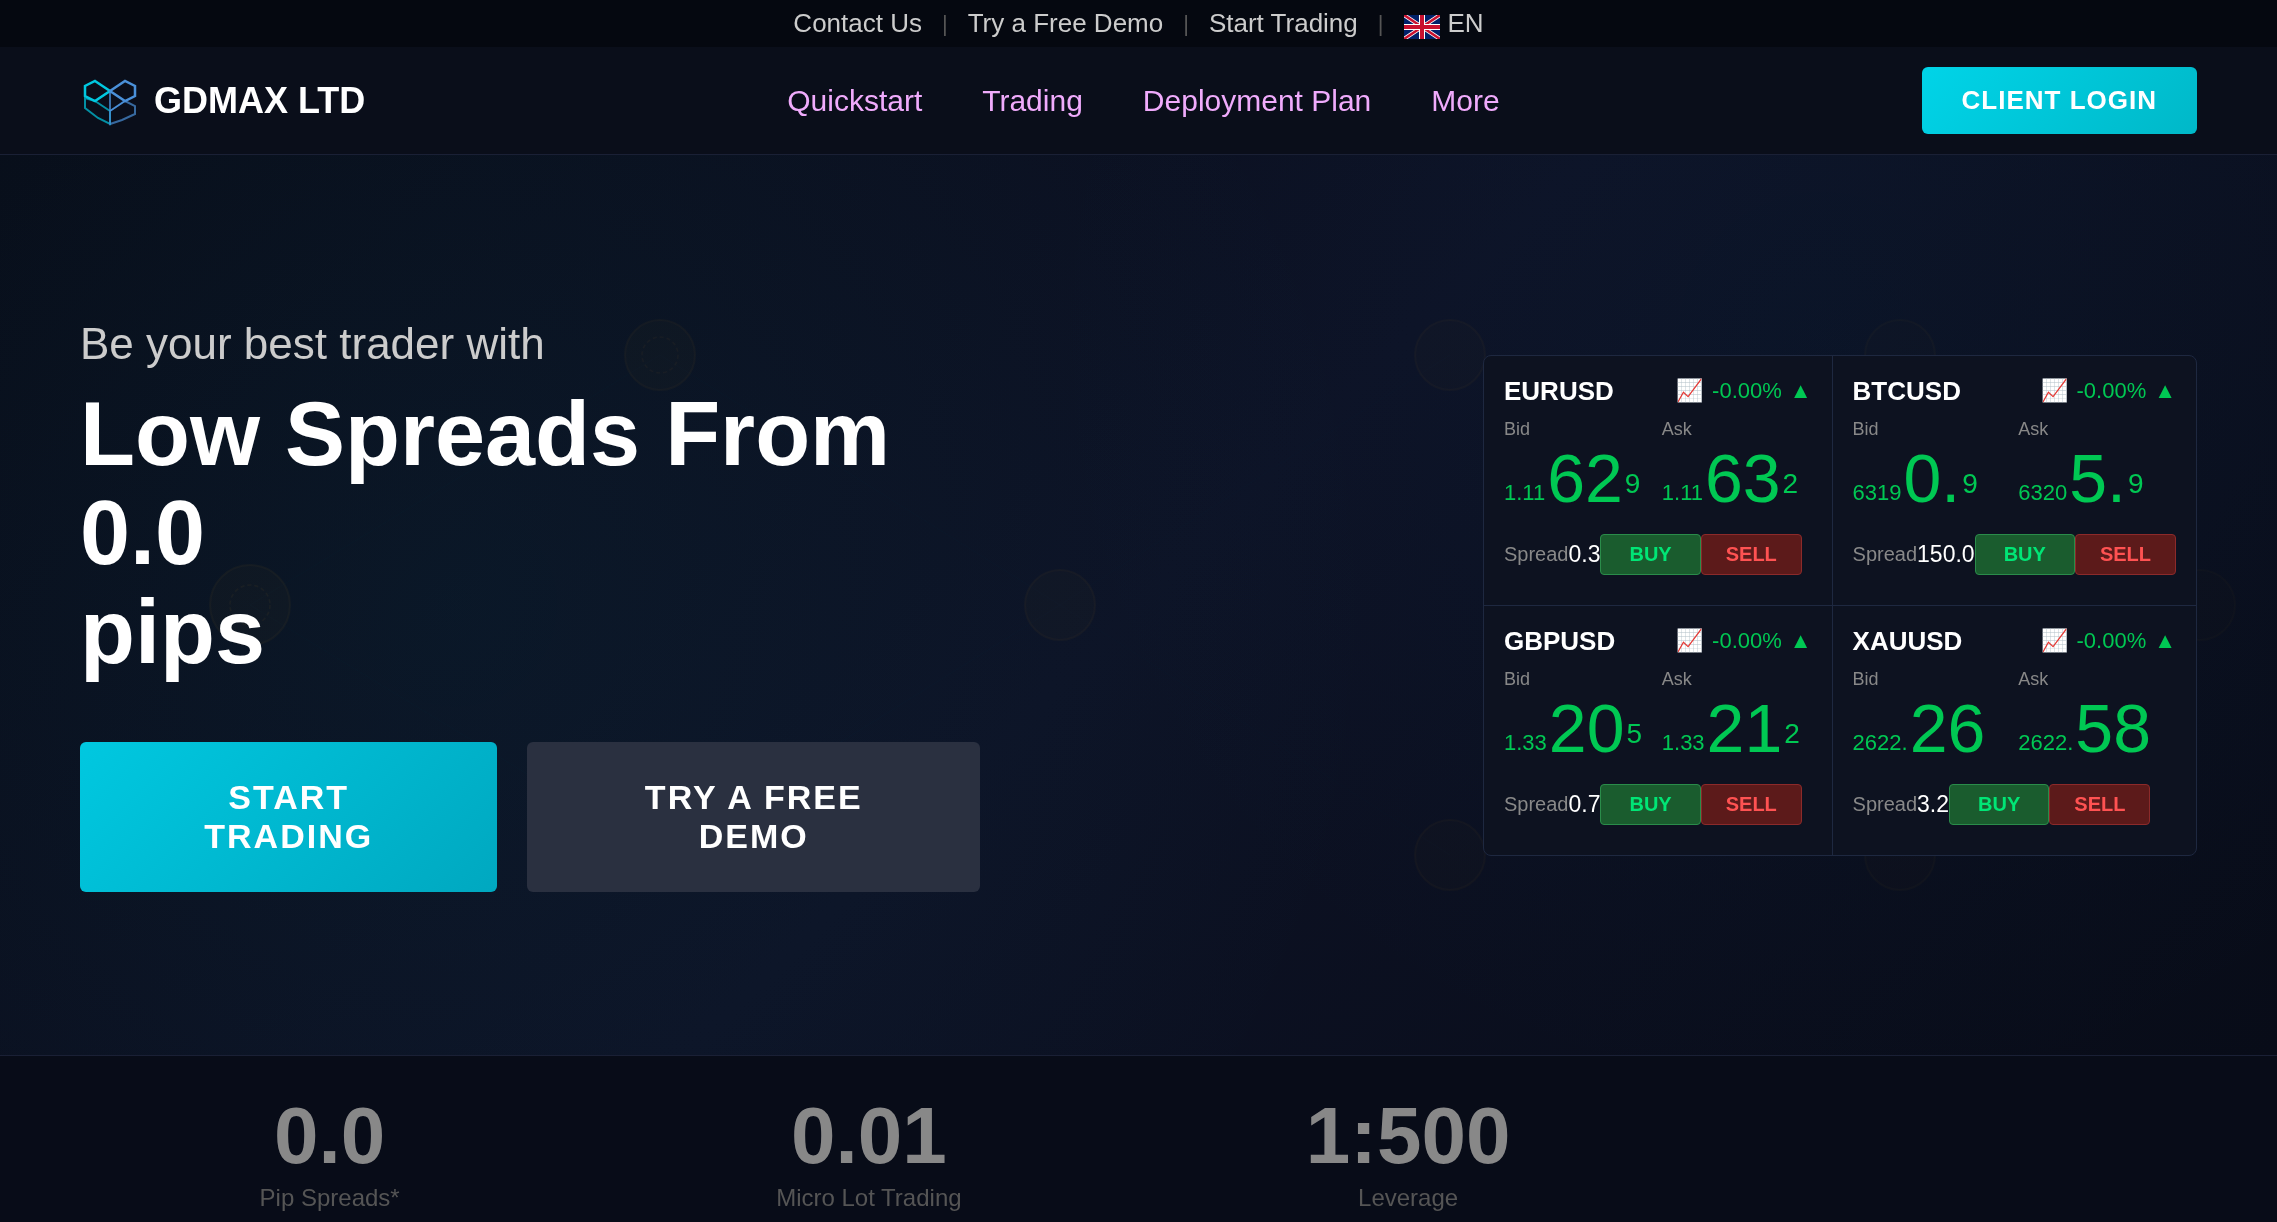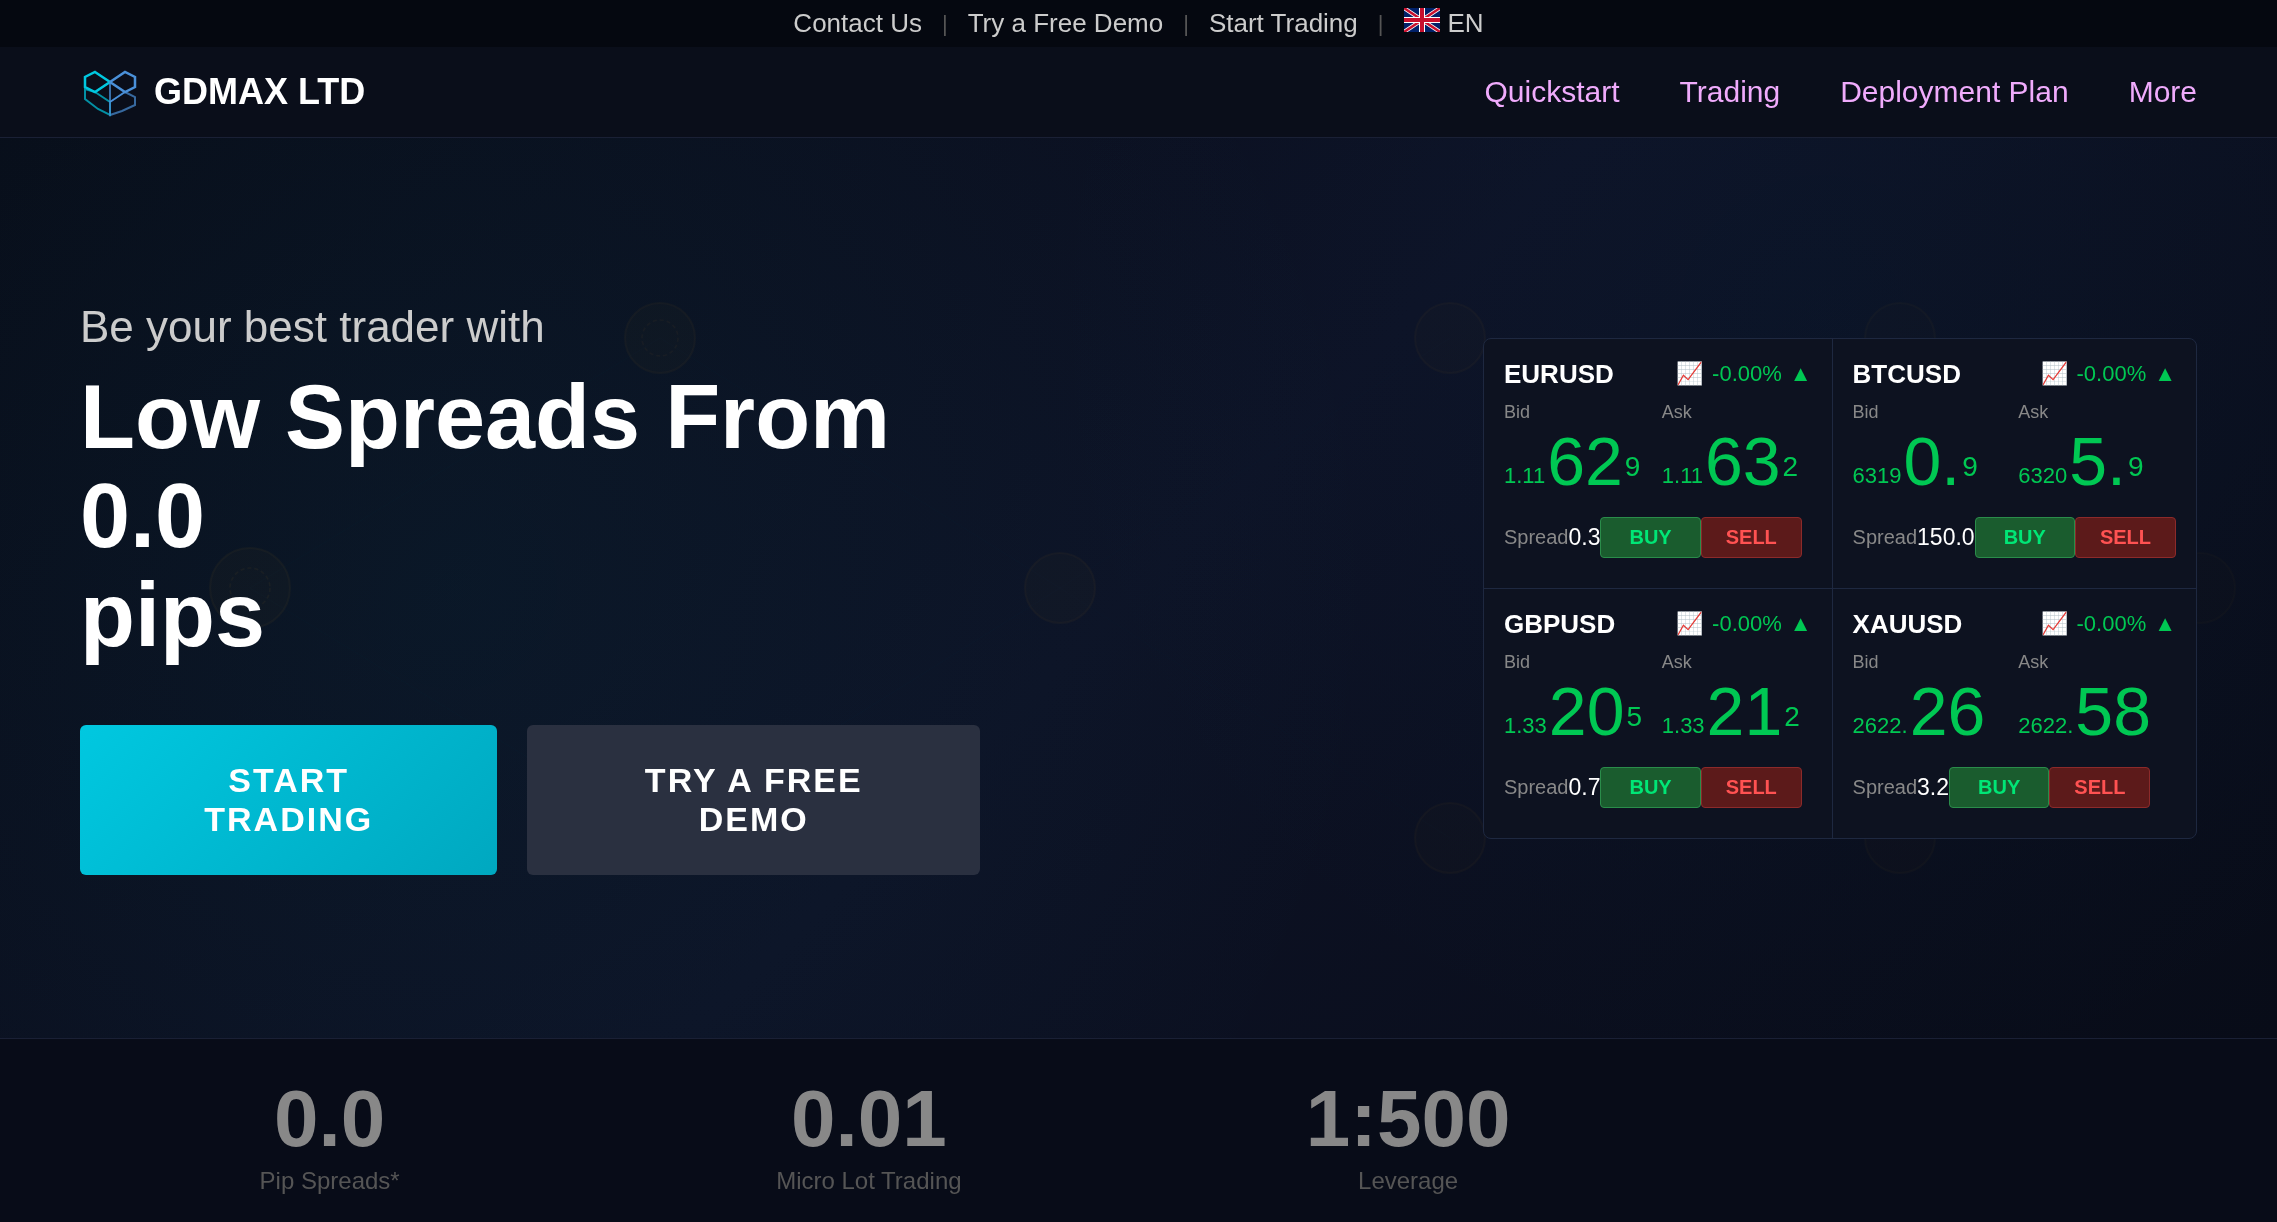--- a/index.html
+++ b/index.html
@@ -27,21 +27,21 @@
       color: #ccc;
       text-decoration: none;
       cursor: pointer;
     }
     .top-bar .separator {
       color: #555;
       font-size: 22px;
     }
     .top-bar .lang-flag {
       display: flex;
-      align-items: flex-start;
+      align-items: flex-end;
       gap: 8px;
       color: #ccc;
       font-size: 26px;
     }
     .flag-icon {
       width: 36px;
       height: 24px;
       display: inline-block;
     }
 
@@ -342,20 +342,21 @@
     <span class="logo-text">GDMAX LTD</span>
   </div>
 
   <nav class="nav">
     <a class="nav-item">Quickstart</a>
     <a class="nav-item">Trading</a>
     <a class="nav-item">Deployment Plan</a>
     <a class="nav-item">More</a>
   </nav>
 
+  <button class="client-login-btn">CLIENT LOGIN</button>
 </header>
 
 <section class="hero">
   <div class="hero-bg"></div>
 
   <svg class="hero-nodes" viewBox="0 0 2277 900" xmlns="http://www.w3.org/2000/svg" preserveAspectRatio="xMidYMid slice">
     <circle cx="250" cy="450" r="40" fill="rgba(139,100,20,0.3)" stroke="rgba(180,130,30,0.4)" stroke-width="2"></circle>
     <circle cx="660" cy="200" r="35" fill="rgba(139,100,20,0.25)" stroke="rgba(180,130,30,0.35)" stroke-width="2"></circle>
     <circle cx="660" cy="700" r="35" fill="rgba(139,100,20,0.25)" stroke="rgba(180,130,30,0.35)" stroke-width="2"></circle>
     <circle cx="1060" cy="450" r="35" fill="rgba(139,100,20,0.25)" stroke="rgba(180,130,30,0.35)" stroke-width="2"></circle>

